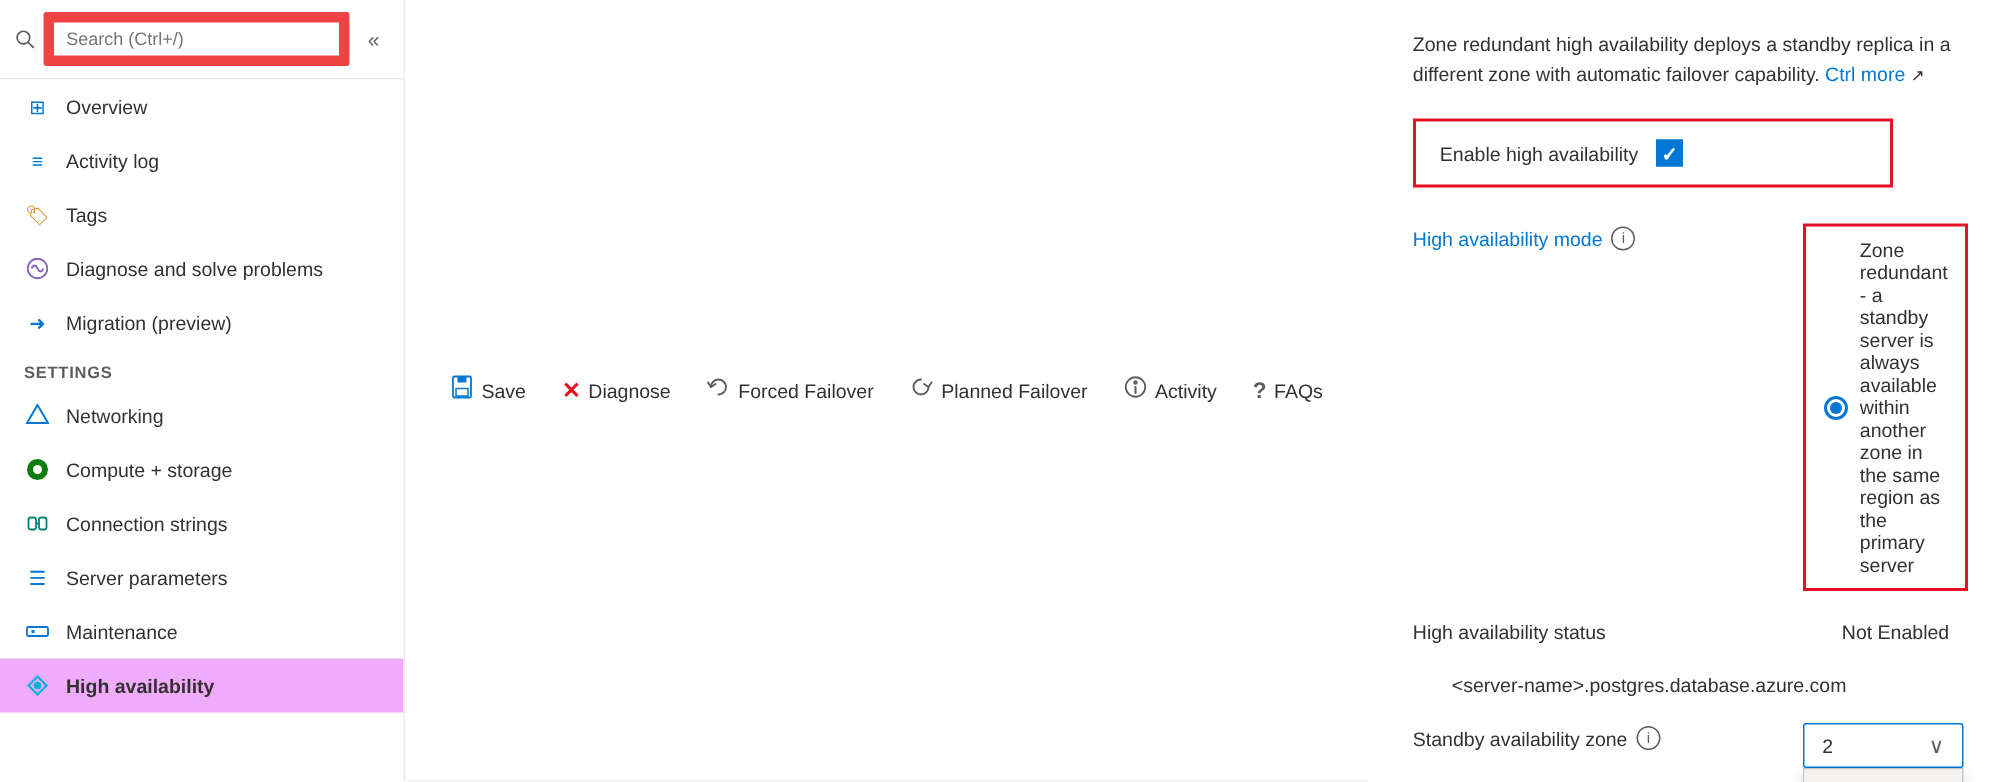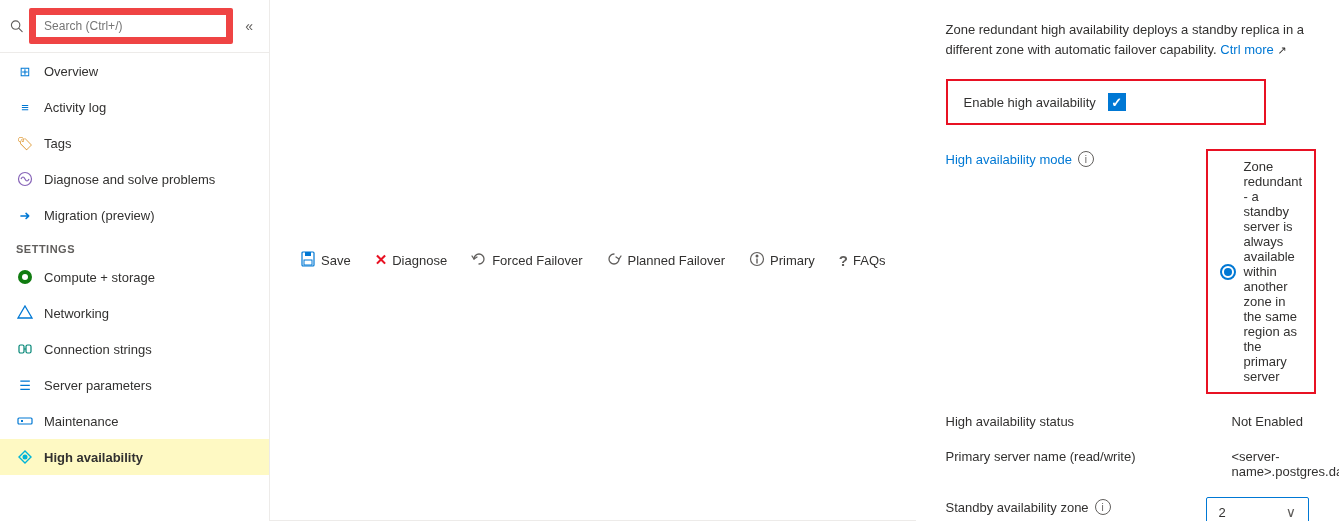--- a/index.html
+++ b/index.html
@@ -43,21 +43,21 @@
     }
     .sidebar-item {
       display: flex;
       align-items: center;
       padding: 9px 16px;
       cursor: pointer;
       gap: 10px;
       color: #323130;
       font-size: 13px;
     }
-    .sidebar-item.active { background: #fef9c3; font-weight: 600; }
+    .sidebar-item.active { background: #f0abfc; font-weight: 600; }
     .sidebar-item .icon { width: 18px; height: 18px; display: flex; align-items: center; justify-content: center; flex-shrink: 0; }
     .sidebar-section-label {
       padding: 10px 16px 4px;
       font-size: 11px;
       font-weight: 600;
       color: #605e5c;
       text-transform: uppercase;
       letter-spacing: 0.5px;
     }
 
@@ -285,35 +285,35 @@
     <span>Diagnose and solve problems</span>
   </div>
   <div class="sidebar-item">
     <span class="icon icon-blue">➜</span>
     <span>Migration (preview)</span>
   </div>
 
   <div class="sidebar-section-label">Settings</div>
 
   <div class="sidebar-item">
+    <span class="icon icon-blue">
+      <svg width="16" height="16" viewBox="0 0 16 16">
+          <polygon points="8,1 15,13 1,13" fill="none" stroke="#0078d4" stroke-width="1.3"></polygon>
+        </svg>
+    </span>
+    <span>Networking</span>
+  </div>
+  <div class="sidebar-item">
     <span class="icon icon-green">
       <svg width="16" height="16" viewBox="0 0 16 16">
           <circle cx="8" cy="8" r="7" fill="#107c10"></circle>
           <circle cx="8" cy="8" r="3" fill="#fff"></circle>
         </svg>
     </span>
     <span>Compute + storage</span>
-  </div>
-  <div class="sidebar-item">
-    <span class="icon icon-blue">
-      <svg width="16" height="16" viewBox="0 0 16 16">
-          <polygon points="8,1 15,13 1,13" fill="none" stroke="#0078d4" stroke-width="1.3"></polygon>
-        </svg>
-    </span>
-    <span>Networking</span>
   </div>
   <div class="sidebar-item">
     <span class="icon icon-teal">
       <svg width="16" height="16" viewBox="0 0 16 16">
           <rect x="2" y="4" width="5" height="8" rx="1.5" fill="none" stroke="#008575" stroke-width="1.2"></rect>
           <rect x="9" y="4" width="5" height="8" rx="1.5" fill="none" stroke="#008575" stroke-width="1.2"></rect>
           <line x1="7" y1="8" x2="9" y2="8" stroke="#008575" stroke-width="1.2"></line>
         </svg>
     </span>
     <span>Connection strings</span>
@@ -378,21 +378,21 @@
       <span>Planned Failover</span>
     </button>
     <button class="toolbar-btn">
       <span class="btn-icon">
         <svg width="16" height="16" viewBox="0 0 16 16" fill="none">
             <circle cx="8" cy="8" r="6.5" stroke="#605e5c" stroke-width="1.2"></circle>
             <circle cx="8" cy="5" r="1.5" fill="#605e5c"></circle>
             <line x1="8" y1="8" x2="8" y2="12" stroke="#605e5c" stroke-width="1.4" stroke-linecap="round"></line>
           </svg>
       </span>
-      <span>Primary</span>
+      <span>Activity</span>
     </button>
     <button class="toolbar-btn">
       <span class="btn-icon" style="color:#605e5c; font-weight:600;">?</span>
       <span>FAQs</span>
     </button>
   </div>
 
   <div class="page-body">
     <p class="description-text">
       <span>Zone redundant high availability deploys a standby replica in a different zone with automatic failover capability.</span>
@@ -422,23 +422,20 @@
       </div>
 
       <div class="form-row">
         <div class="form-label dark">
           <span>High availability status</span>
         </div>
         <div class="form-value">Not Enabled</div>
       </div>
 
       <div class="form-row">
-        <div class="form-label dark">
-          <span>Primary server name (read/write)</span>
-        </div>
         <div class="form-value">&lt;server-name&gt;.postgres.database.azure.com</div>
       </div>
 
 
       <div class="form-row">
         <div class="form-label dark">
           <span>Standby availability zone</span>
           <span class="info-icon">i</span>
         </div>
         <div class="dropdown-container">

